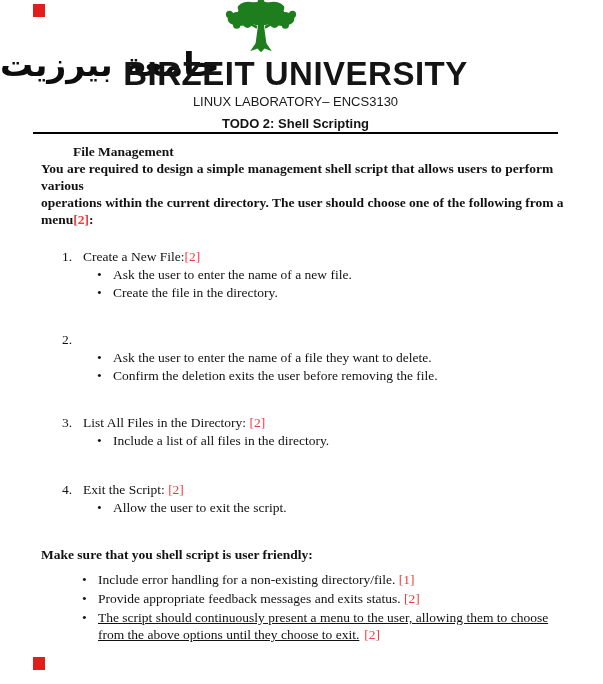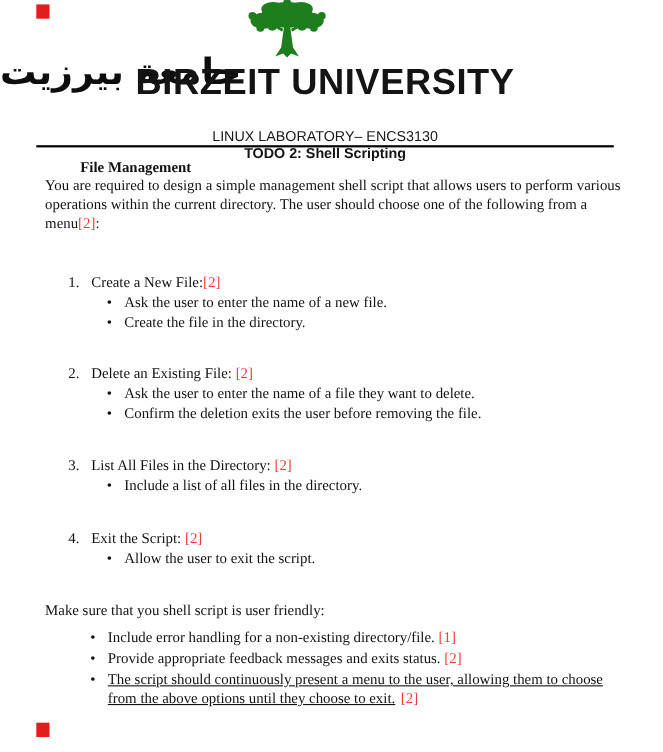--- a/index.html
+++ b/index.html
@@ -11,27 +11,27 @@
   .red-marker { position:absolute; width:12px; height:13px; background:#e11d1d; }
 
   
   .logo-wrap { left:0; top:0; width:522px; text-align:left; }
   .tree { display:block; margin:0 auto -9px auto; }
   .arabic { font-family:"DejaVu Sans", sans-serif; font-weight:bold; font-size:33px;
             line-height:40px; color:#0d0d0d; direction:rtl; }
   .center-band { left:33px; width:525px; text-align:center; }
   .uniname { font-family:"Liberation Sans", sans-serif; font-weight:700; font-size:33px;
              letter-spacing:0.5px; color:#141414; line-height:28px; }
-  .courseline { font-family:"Liberation Sans", sans-serif; font-size:13px; color:#1a1a1a; line-height:16px;margin-top:22px; }
+  .courseline { font-family:"Liberation Sans", sans-serif; font-size:13px; color:#1a1a1a; line-height:16px; }
   .doctitle { font-family:"Liberation Sans", sans-serif; font-weight:700; font-size:13px;
               color:#141414; line-height:16px; }
   .rule { left:33px; top:132px; width:525px; height:0; border-top:2px solid #000; }
 
   
-  .serif { font-size:13.5px; line-height:17px; }
+  .serif { font-size:13.5px; line-height:17px;font-weight:bold; }
   .bold { font-weight:bold;margin-left:32px; }
   .red { color:#f23b3b; }
   .intro { left:41px; top:160px; width:530px; }
 
   .oitem { left:62px; width:500px; line-height:18px; font-size:13.5px; }
   .trow { display:flex; }
   .onum { display:inline-block; width:21px; flex:0 0 21px; }
   .brow { display:flex; margin-left:35px; }
   .bglyph { display:inline-block; width:16px; flex:0 0 16px; }
 
@@ -67,21 +67,21 @@
       <path d="M42,26 L39,48 L33,57 L41,54 L45,58 L49,54 L57,57 L51,48 L48,26 Z"></path>
       <path d="M40,32 L30,26 L28,22 L33,25 L41,29 Z"></path>
       <path d="M50,32 L60,26 L62,22 L57,25 L49,29 Z"></path>
     </g>
   </svg>
   <div class="arabic">جامعة بيرزيت</div>
 </div>
 
 <div class="abs center-band uniname" style="top:60px;">BIRZEIT UNIVERSITY</div>
 <div class="abs center-band courseline" style="top:94px;">LINUX LABORATORY– ENCS3130</div>
-<div class="abs center-band doctitle" style="top:116px;margin-top:16px;">TODO 2: Shell Scripting</div>
+<div class="abs center-band doctitle" style="top:116px;">TODO 2: Shell Scripting</div>
 <div class="abs rule"></div>
 
 <div class="abs serif bold" style="left:41px; top:143px;">File Management</div>
 
 <div class="abs serif intro">
   <span>You are required to design a simple management shell script that allows users to perform various</span><br>
   <span>operations within the current directory. The user should choose one of the following from a</span><br>
   <span>menu</span><span class="red">[2]</span><span>:</span>
 </div>
 
@@ -96,21 +96,20 @@
   </div>
   <div class="brow">
     <span class="bglyph">•</span>
     <span>Create the file in the directory.</span>
   </div>
 </div>
 
 <div class="abs oitem" style="top:331px;">
   <div class="trow">
     <span class="onum">2.</span>
-    <span><span>Delete an Existing File: </span><span class="red">[2]</span></span>
   </div>
   <div class="brow">
     <span class="bglyph">•</span>
     <span>Ask the user to enter the name of a file they want to delete.</span>
   </div>
   <div class="brow">
     <span class="bglyph">•</span>
     <span>Confirm the deletion exits the user before removing the file.</span>
   </div>
 </div>

